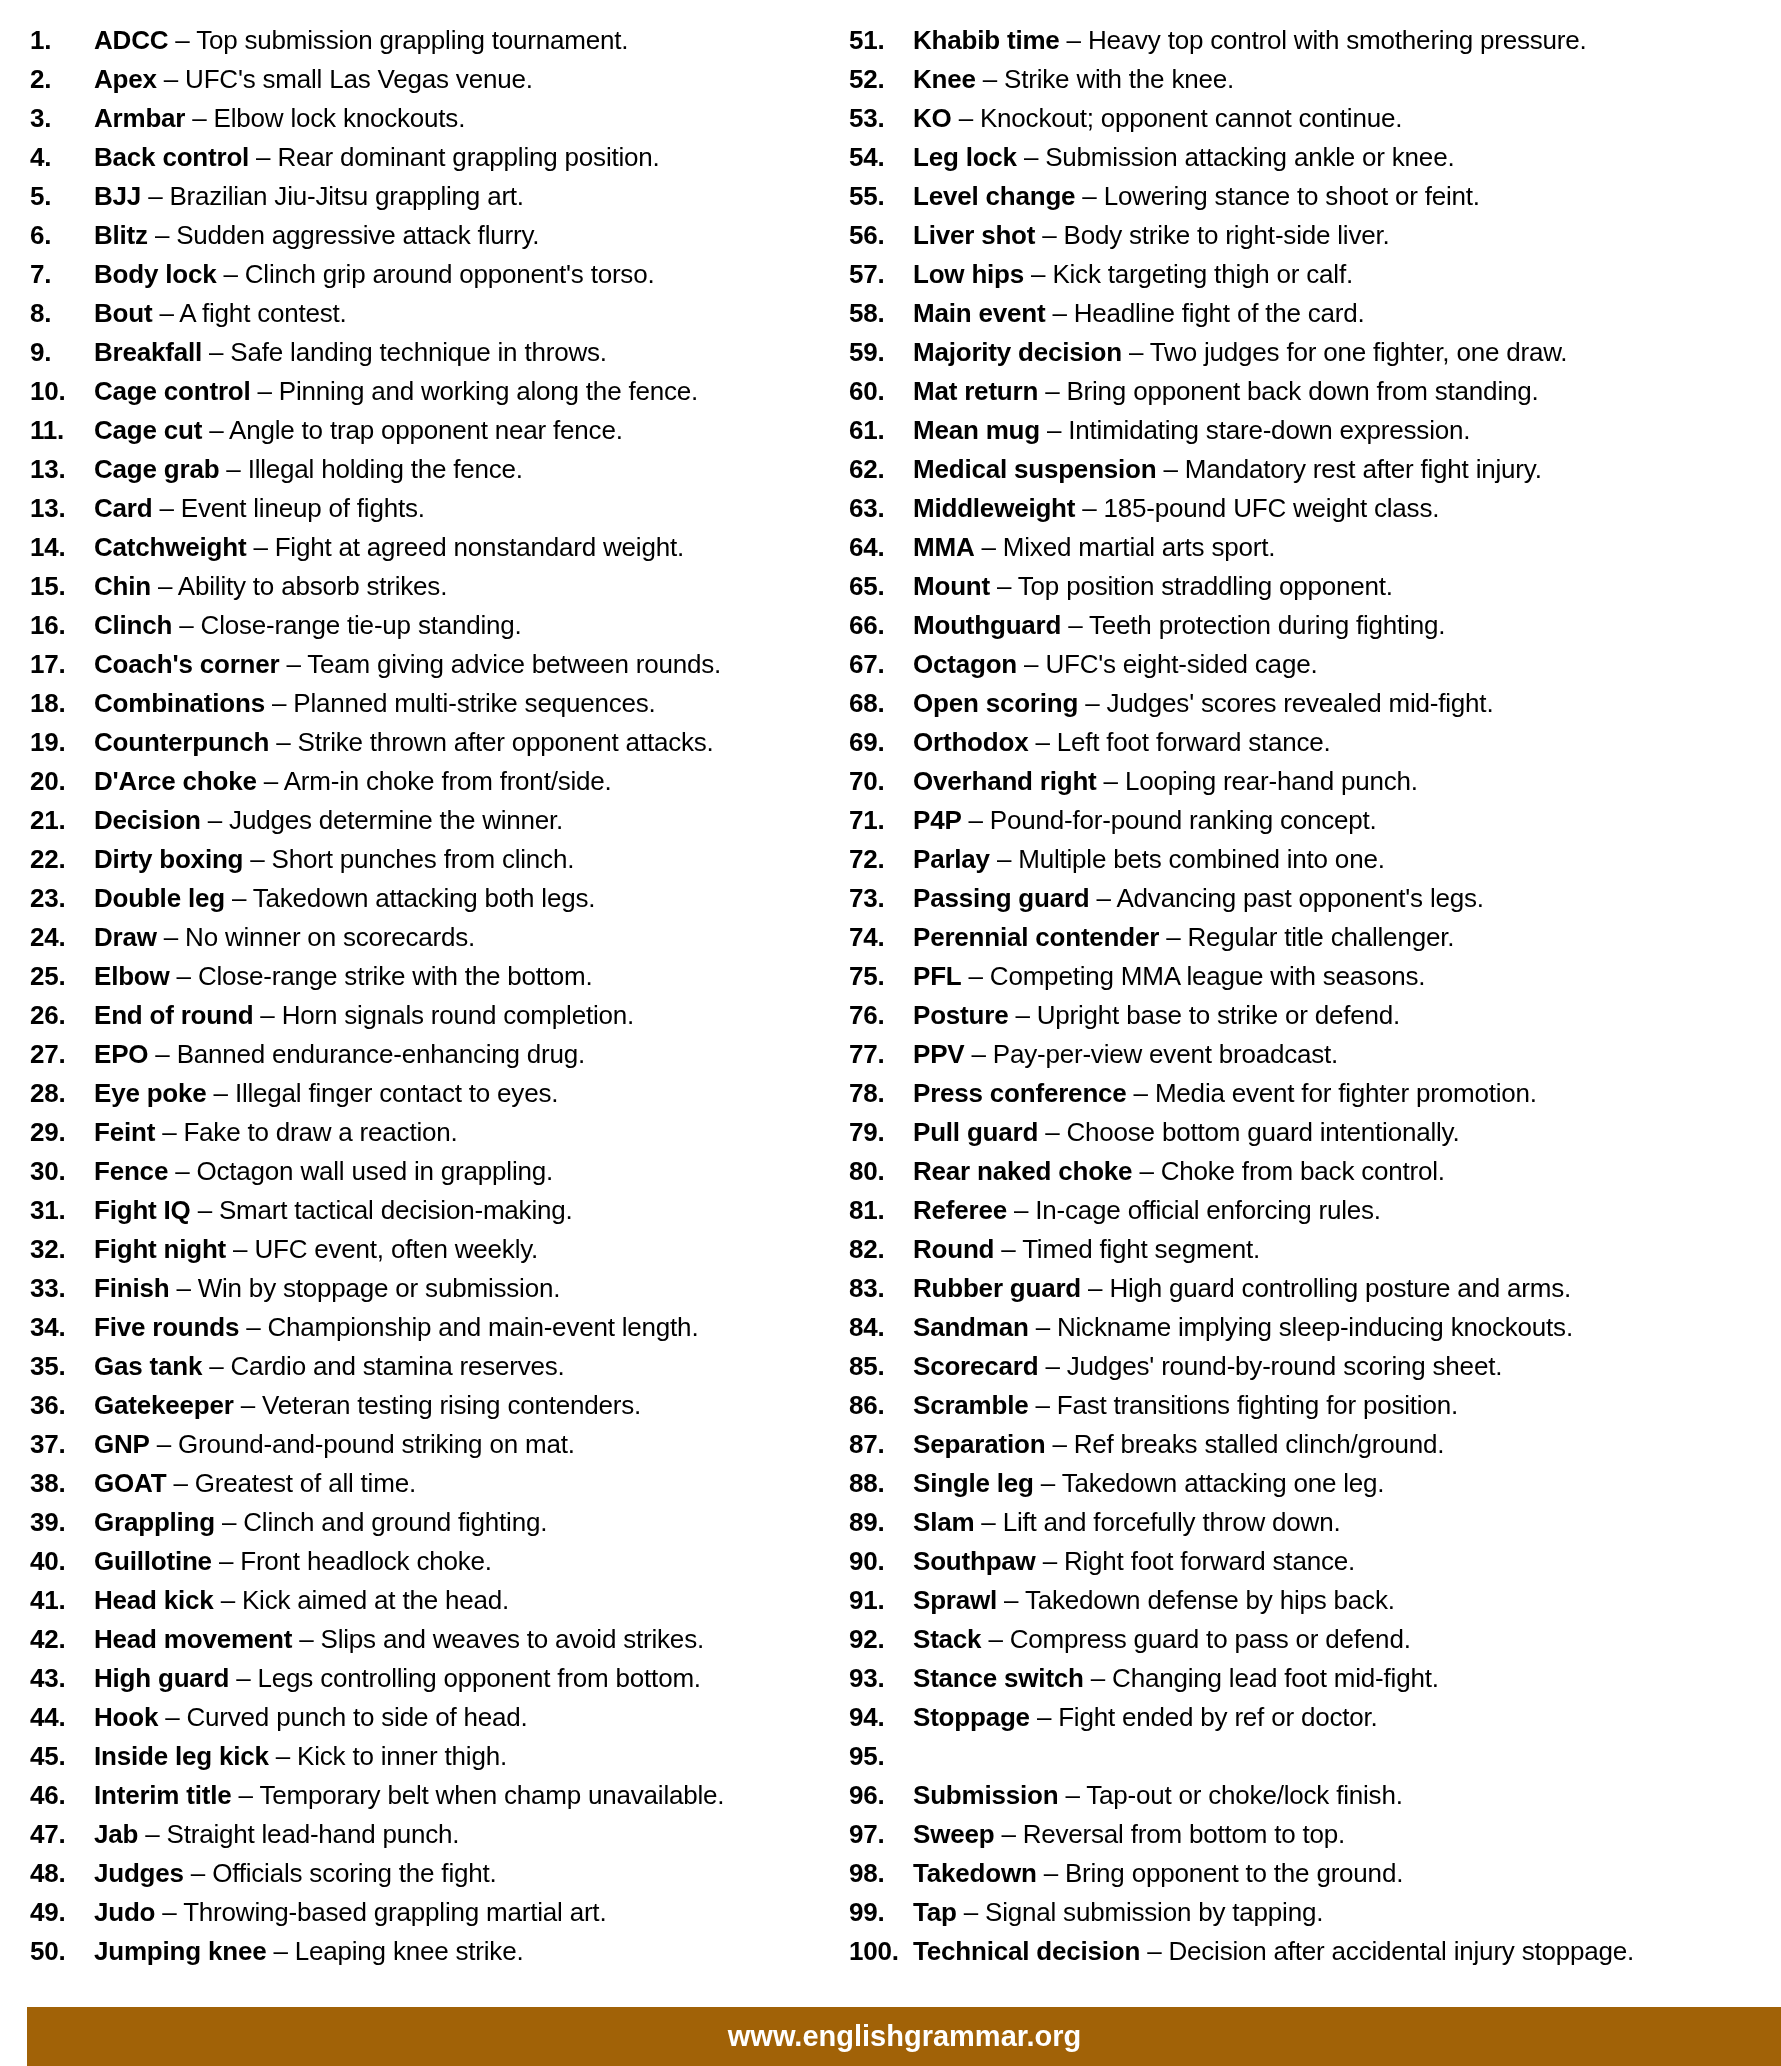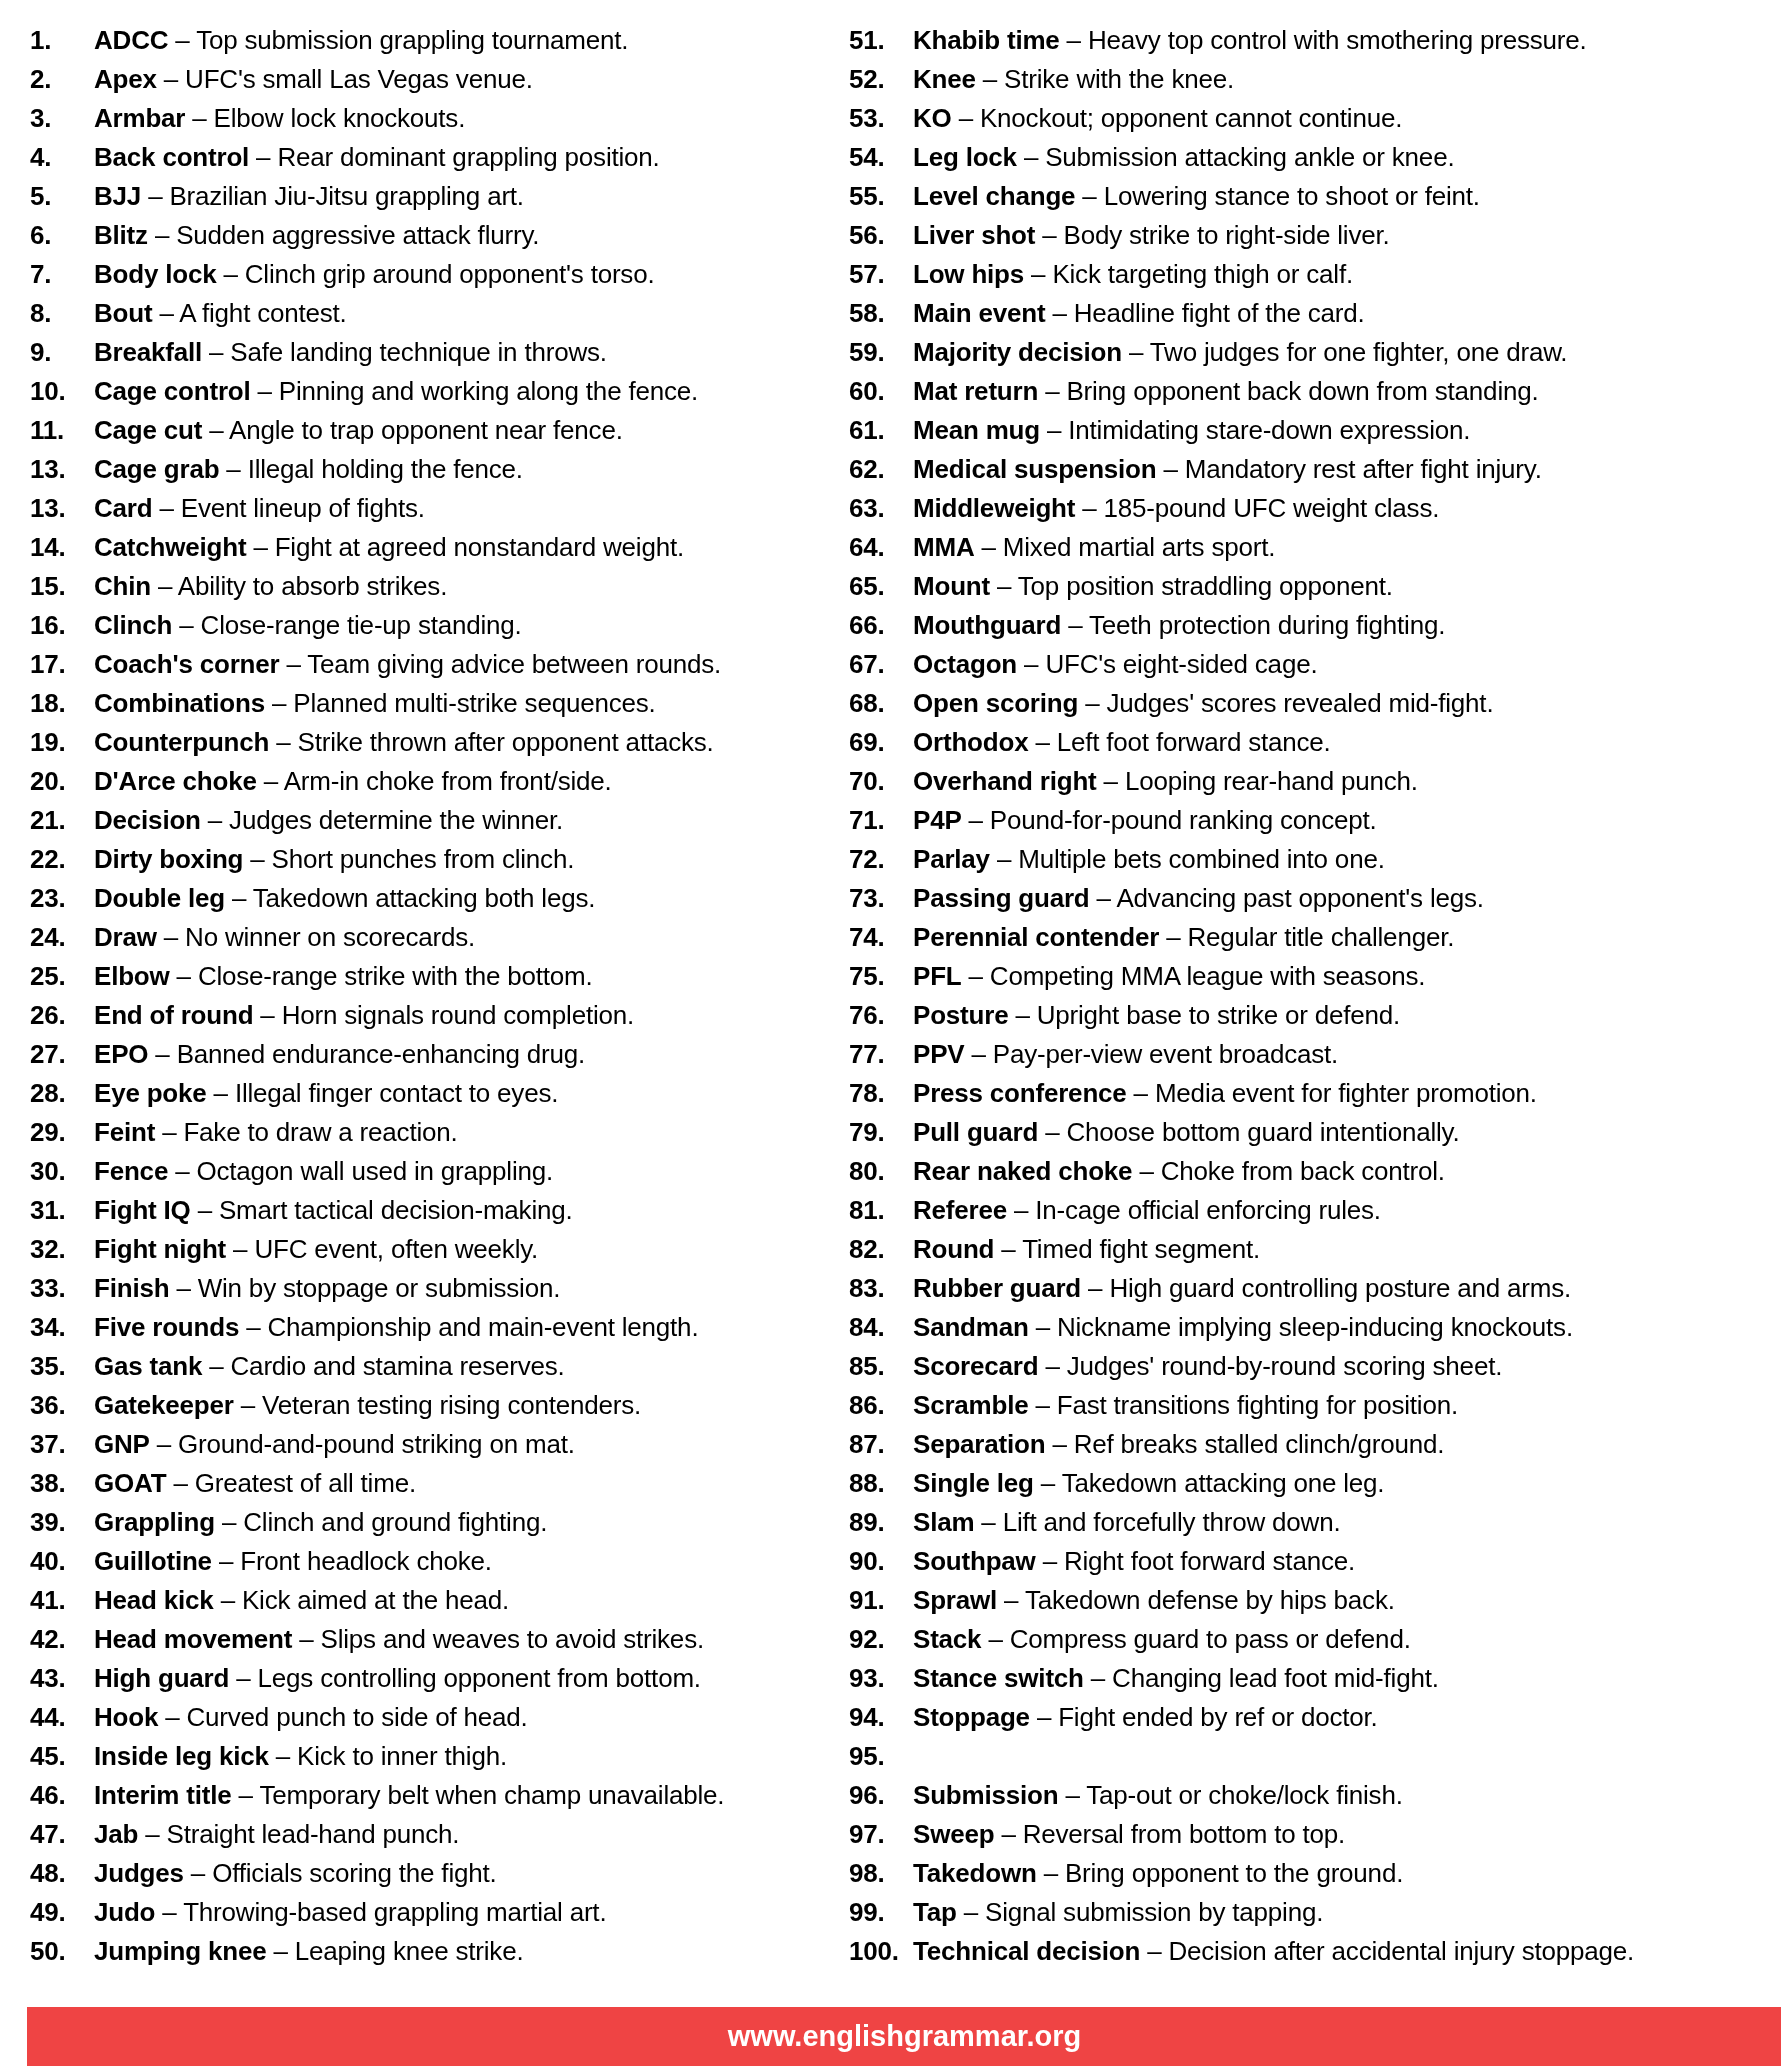--- a/index.html
+++ b/index.html
@@ -46,21 +46,21 @@
   }
   .term { font-weight: bold; }
   .sep  { font-weight: normal; }
   .def  { font-weight: normal; }
   .footer-bar {
     position: absolute;
     left: 0;
     right: 0;
     bottom: 0;
     height: 59px;
-    background: #ef4444;
+    background: #a16207;
     color: #ffffff;
     display: flex;
     align-items: center;
     justify-content: center;
     font-size: 29px;
     font-weight: bold;
     letter-spacing: 0;
     margin-left: 27px;
   }
 </style>

